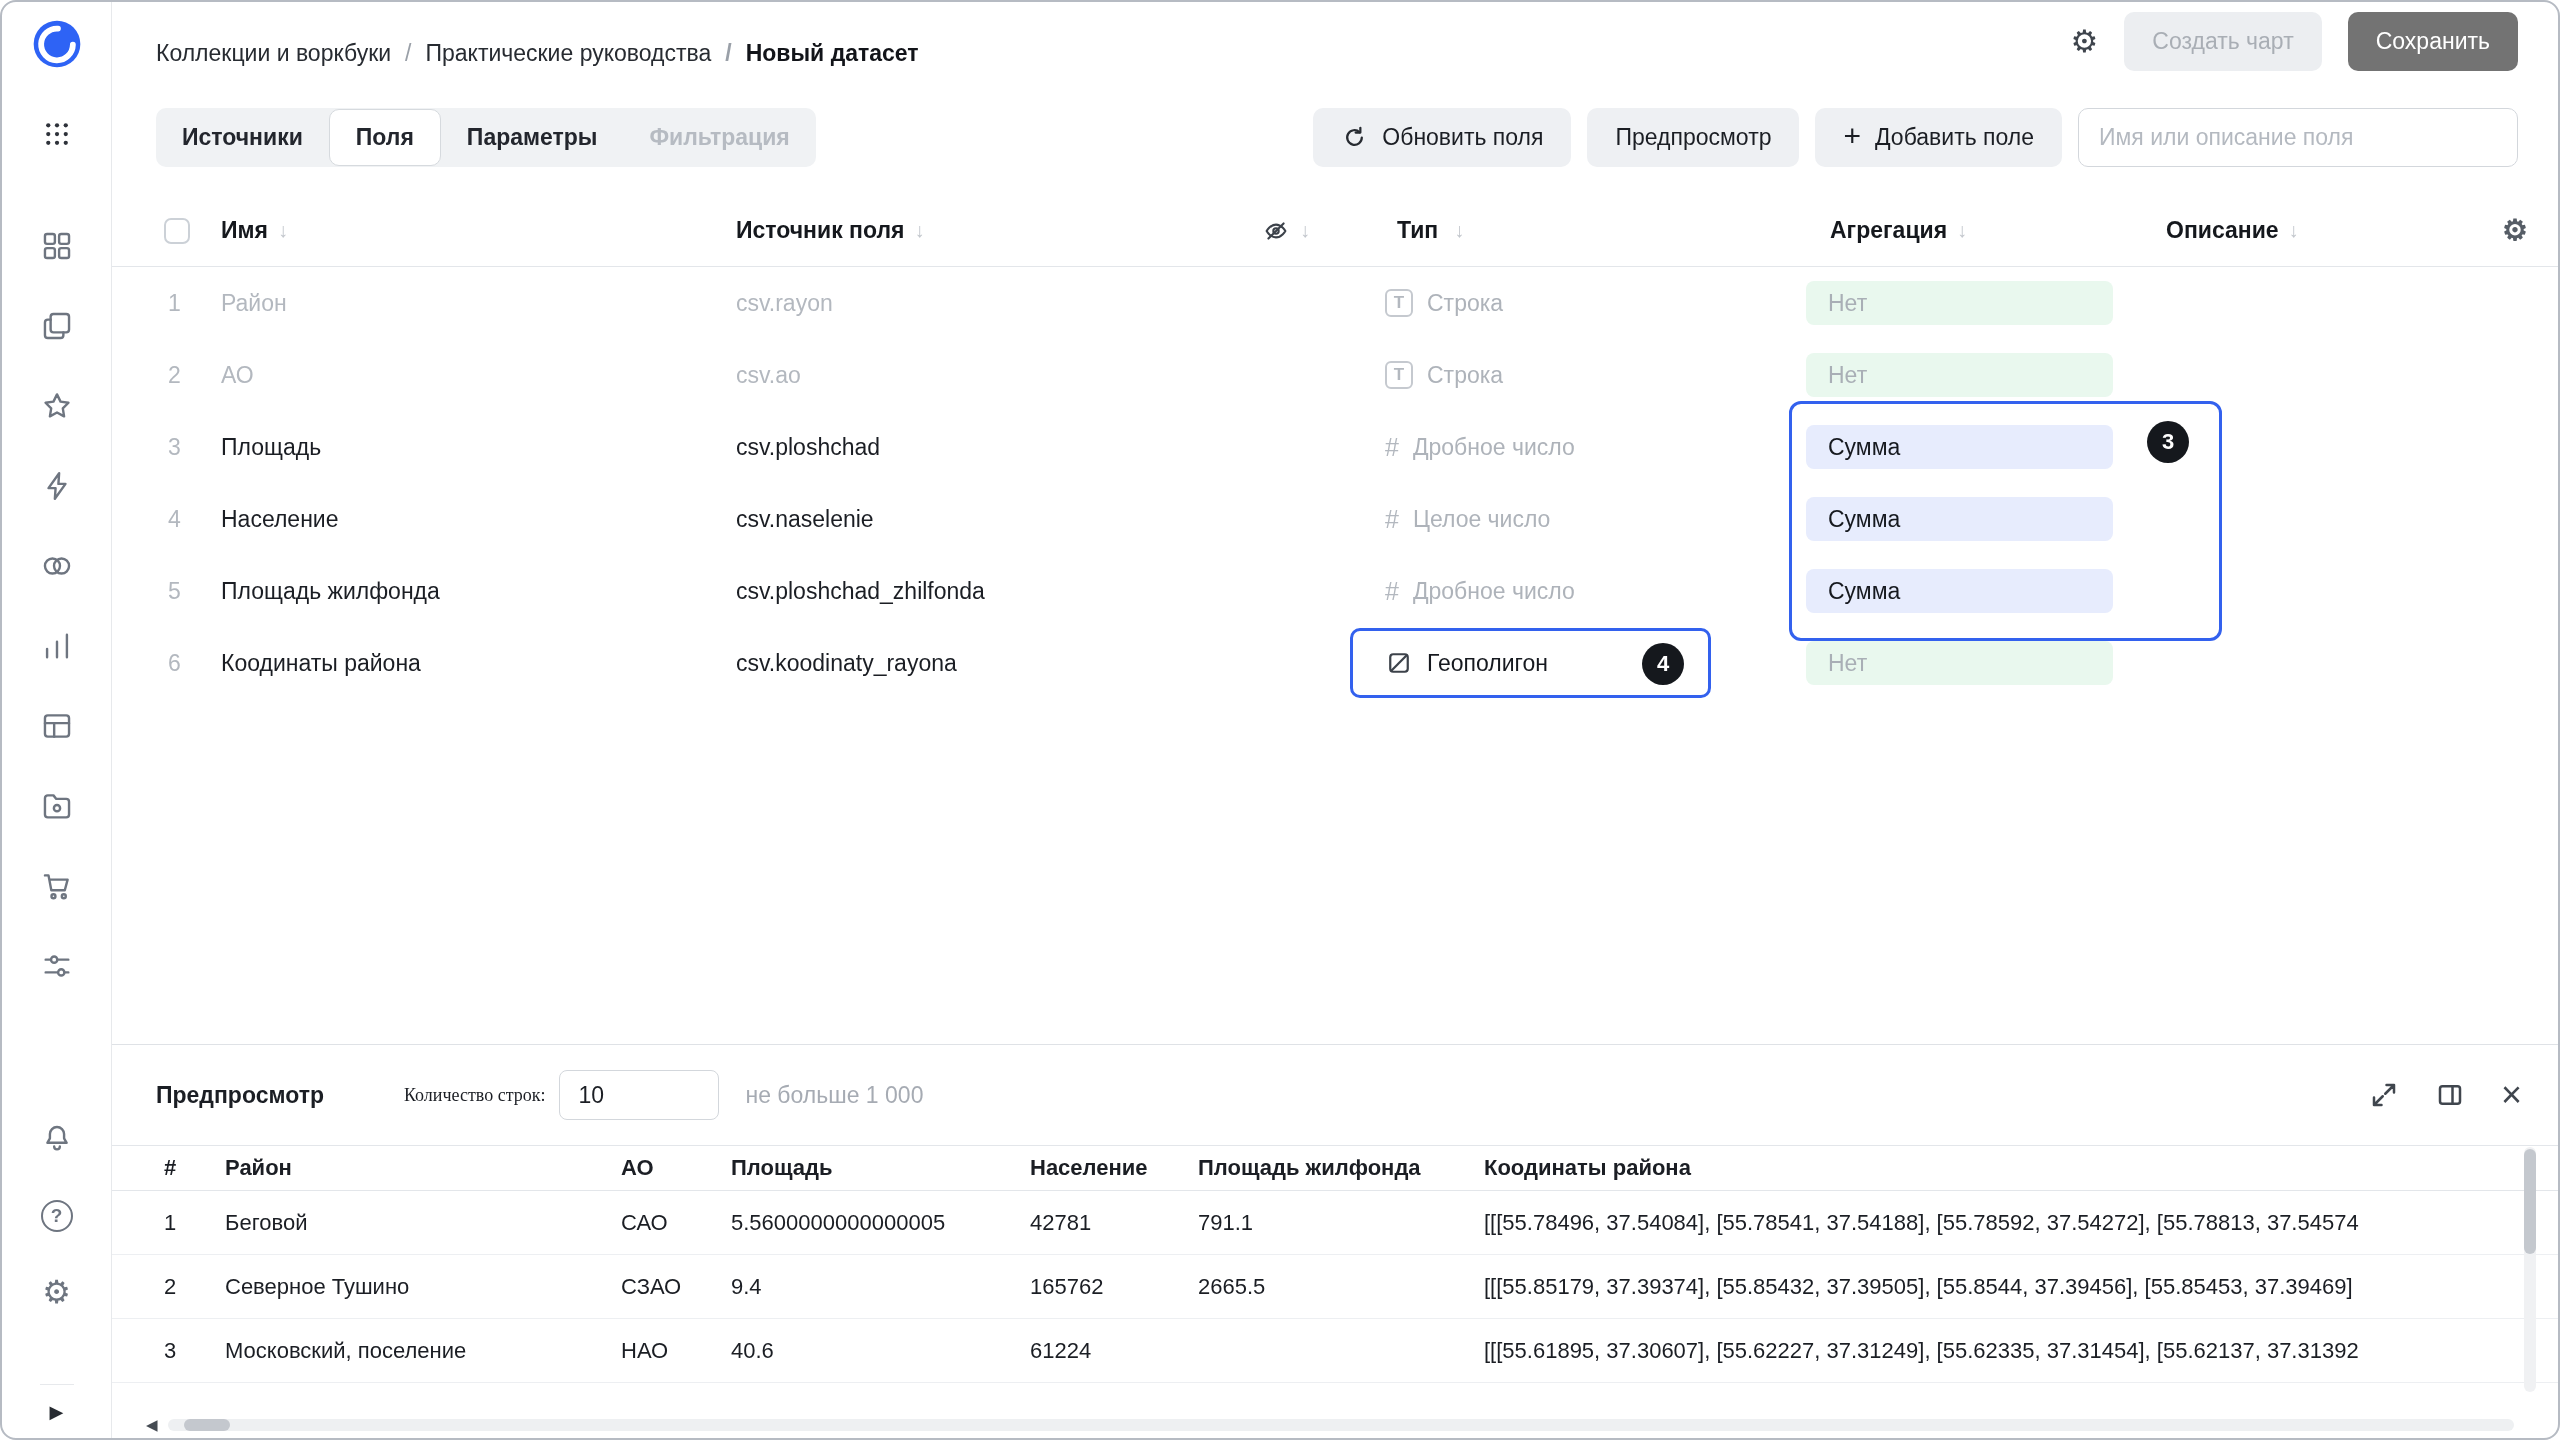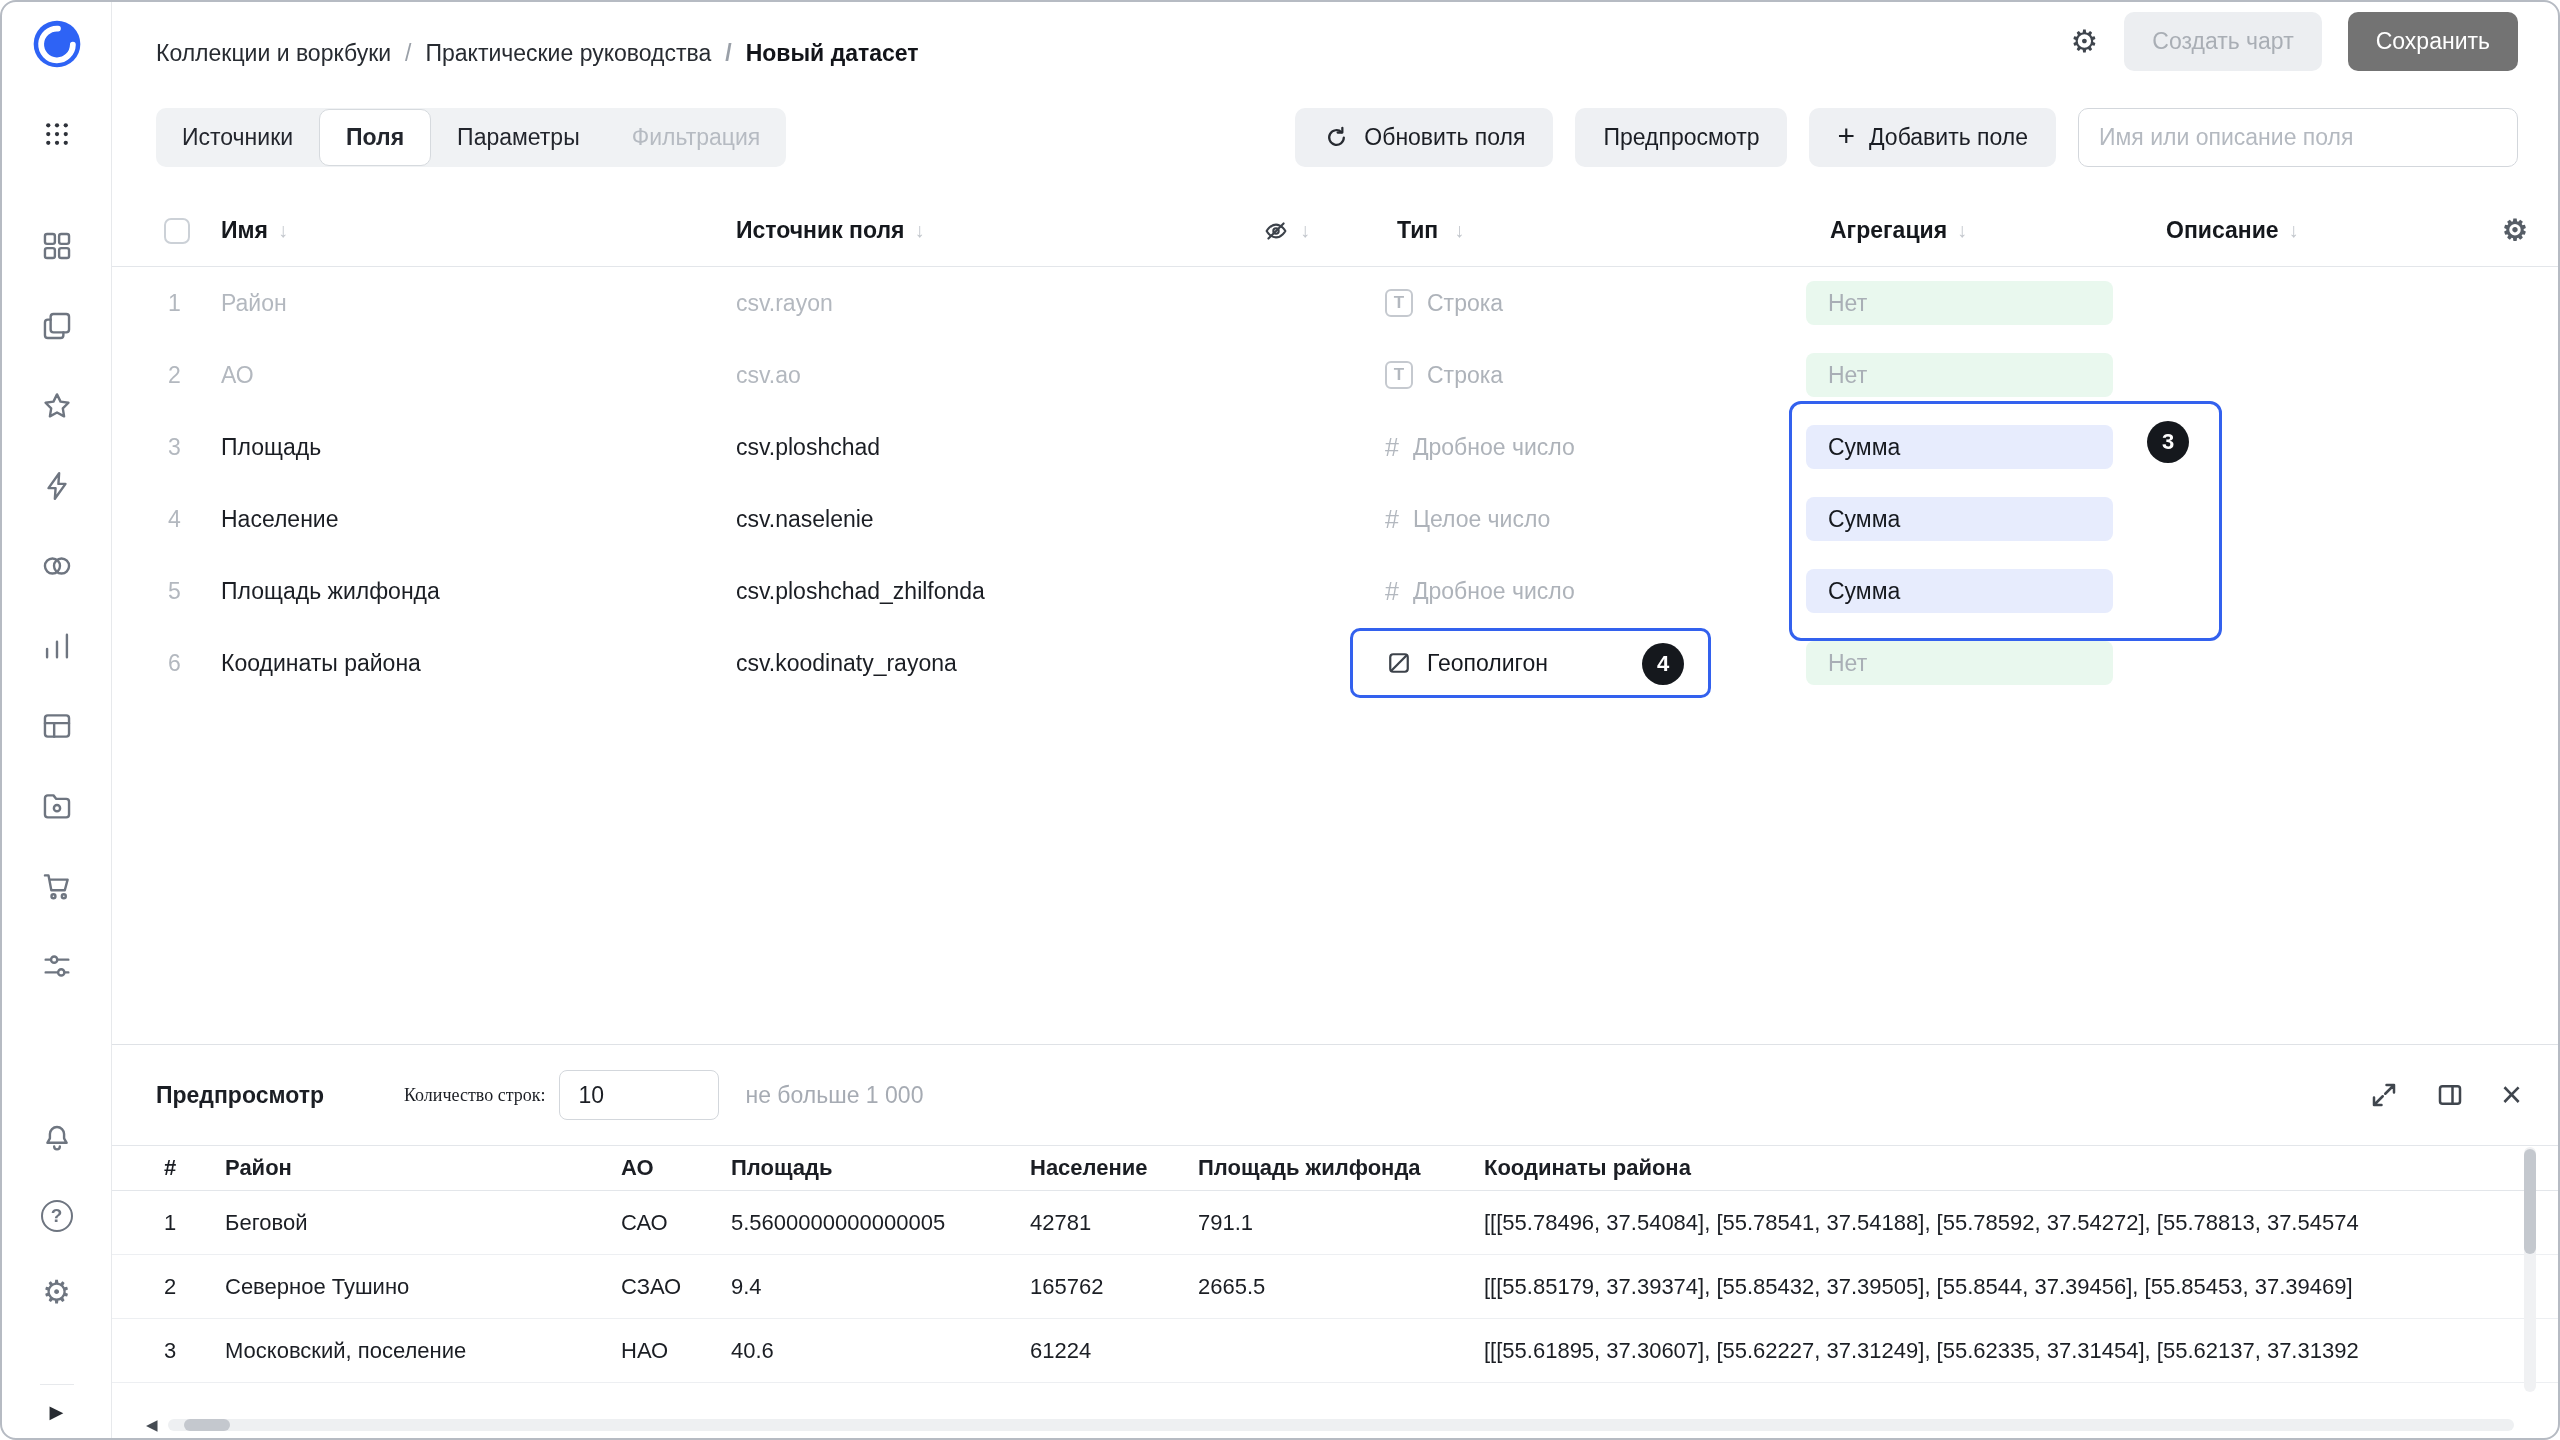--- a/index.html
+++ b/index.html
@@ -33,24 +33,24 @@
   .topbar-right{margin-left:auto;display:flex;align-items:center;gap:26px;}
   .gear-top{font-size:31px;color:#3f454d;line-height:1;}
   .btn{height:59px;border:none;border-radius:10px;font-size:23px;font-family:inherit;display:inline-flex;
     align-items:center;justify-content:center;padding:0 28px;cursor:pointer;}
   .btn-disabled{background:#eceef1;color:#a9aeb5;}
   .btn-primary{background:#737373;color:#fff;}
 
   
   .toolbar{flex:none;display:flex;align-items:center;padding:28px 40px 28px 44px;}
   .tabs{display:flex;align-items:center;background:#f0f2f4;border-radius:10px;height:59px;}
-  .tab{padding:0 26px;height:59px;display:flex;align-items:center;font-size:23px;color:#23262d;border-radius:10px;}
+  .tab{padding:0 26px;height:59px;display:flex;align-items:center;font-size:23px;color:#23262d;border-radius:10px;font-weight:bold;}
   .tab-active{background:#fff;border:1px solid #d6dade;height:57px;font-weight:700;}
   .tab-disabled{color:#b6bbc2;}
-  .toolbar-right{margin-left:auto;display:flex;align-items:center;gap:22px;}
+  .toolbar-right{margin-left:auto;display:flex;align-items:center;gap:16px;}
   .btn-gray{background:#eef0f3;color:#1b1e24;gap:14px;}
   .btn-gray svg{width:27px;height:27px;stroke:#272b31;fill:none;stroke-width:2;stroke-linecap:round;stroke-linejoin:round;}
   .plus-glyph{font-size:30px;line-height:1;margin-top:-3px;}
   .search{width:440px;height:59px;border:1px solid #d3d7dc;border-radius:10px;padding:0 20px;font-size:23px;
     font-family:inherit;color:#1b1e24;outline:none;}
   .search::placeholder{color:#b4b9c0;}
 
   
   .fgrid{display:grid;grid-template-columns:65px 515px 520px 125px 425px 320px 1fr 70px;align-items:center;
     padding:0 30px 0 44px;}

